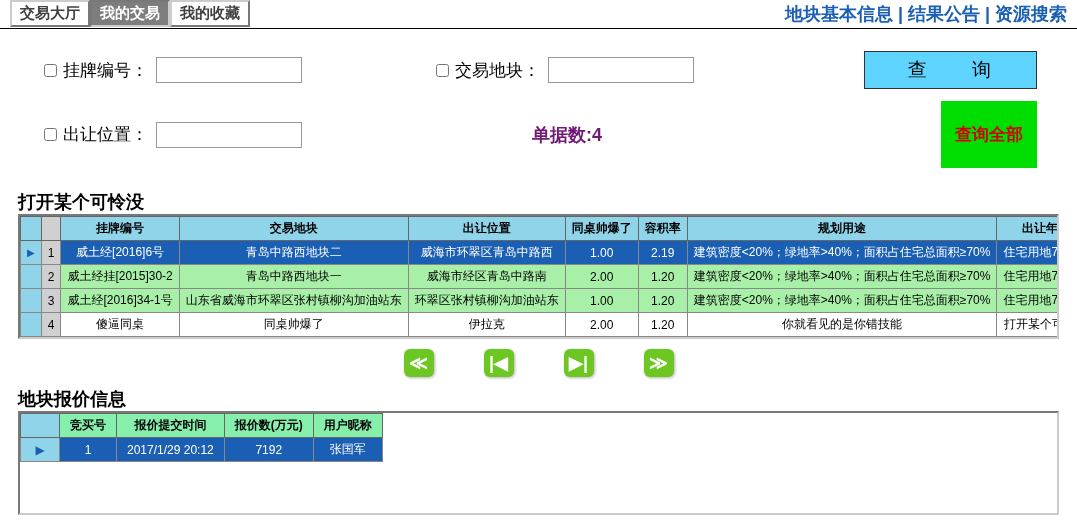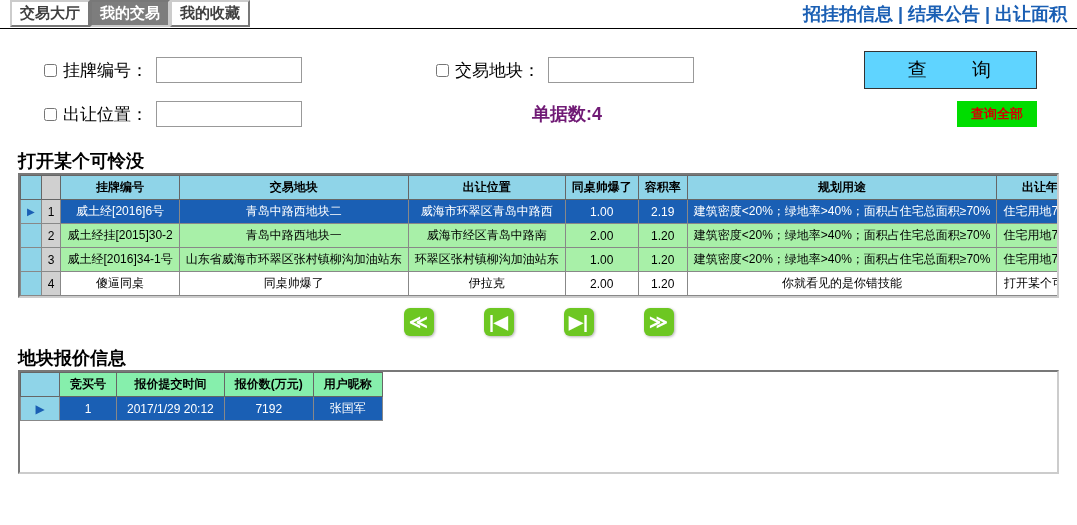--- a/index.html
+++ b/index.html
@@ -7,21 +7,21 @@
     .tabs{display:flex}
     .tab{border:2px outset #ccc;padding:2px 8px;color:#404040;font-size:15px;font-weight:bold}
     .tab.act{border-style:inset;background:#7d7d7d;color:#fff}
     .rlinks{margin-left:auto;color:#1a5fb4;font-size:18px;font-weight:bold;padding:2px 0}
     .form{padding:10px 40px}
     .row{display:flex;align-items:center;margin:12px 0;font-size:17px}
     .ck{margin-right:6px}
     .inp{border:1px solid #999;height:22px;width:140px;margin-left:8px}
     .q-btn{background:#5fd4ff;border:1px solid #333;padding:5px 25px;font-size:19px;letter-spacing:20px;cursor:pointer;text-indent:18px}
     .cnt{color:#701a75;font-size:18px;font-weight:bold}
-    .qa-btn{background:#00dd00;color:#d40000;padding:4px 14px;font-size:13px;font-weight:bold;cursor:pointer}
+    .qa-btn{background:#00dd00;color:#d40000;padding:22px 14px;font-size:17px;font-weight:bold;cursor:pointer}
     .sec{font-size:18px;font-weight:bold;padding:0 18px}
     .tblw{border:2px inset #ccc;margin:0 18px;overflow-x:auto;position:relative}
     .tbl{border-collapse:collapse;width:100%;white-space:nowrap;font-size:12px}
     .tbl th{background:#8fd4e8;border:1px solid #666;padding:3px 6px}
     .tbl td{border:1px solid #888;padding:3px 6px;text-align:center;background:#a8f0a8}
     .tbl tr.sel td{background:#1a5fb4;color:#fff}
     .tbl tr.alt td{background:#fff}
     .idx{background:#d0d0d0 !important;color:#000 !important;width:25px}
     .arrow{background:#8fd4e8 !important;color:#1a5fb4 !important;width:18px;font-size:10px}
     .tbl2{border-collapse:collapse;font-size:12px}
@@ -32,21 +32,21 @@
   </style>
 </head>
 <body>
 
 <div class="top">
   <div class="tabs">
     <div class="tab">交易大厅</div>
     <div class="tab act">我的交易</div>
     <div class="tab">我的收藏</div>
   </div>
-  <div class="rlinks">招挂拍信息 | 结果公告 | 出让面积</div>
+  <div class="rlinks">地块基本信息 | 结果公告 | 资源搜索</div>
 </div>
 
 <div class="form">
   <div class="row">
     <input type="checkbox" class="ck" style="">
     <span>挂牌编号：</span>
     <input class="inp" style="">
     <span style="flex:0 0 130px"></span>
     <input type="checkbox" class="ck" style="">
     <span>交易地块：</span>

